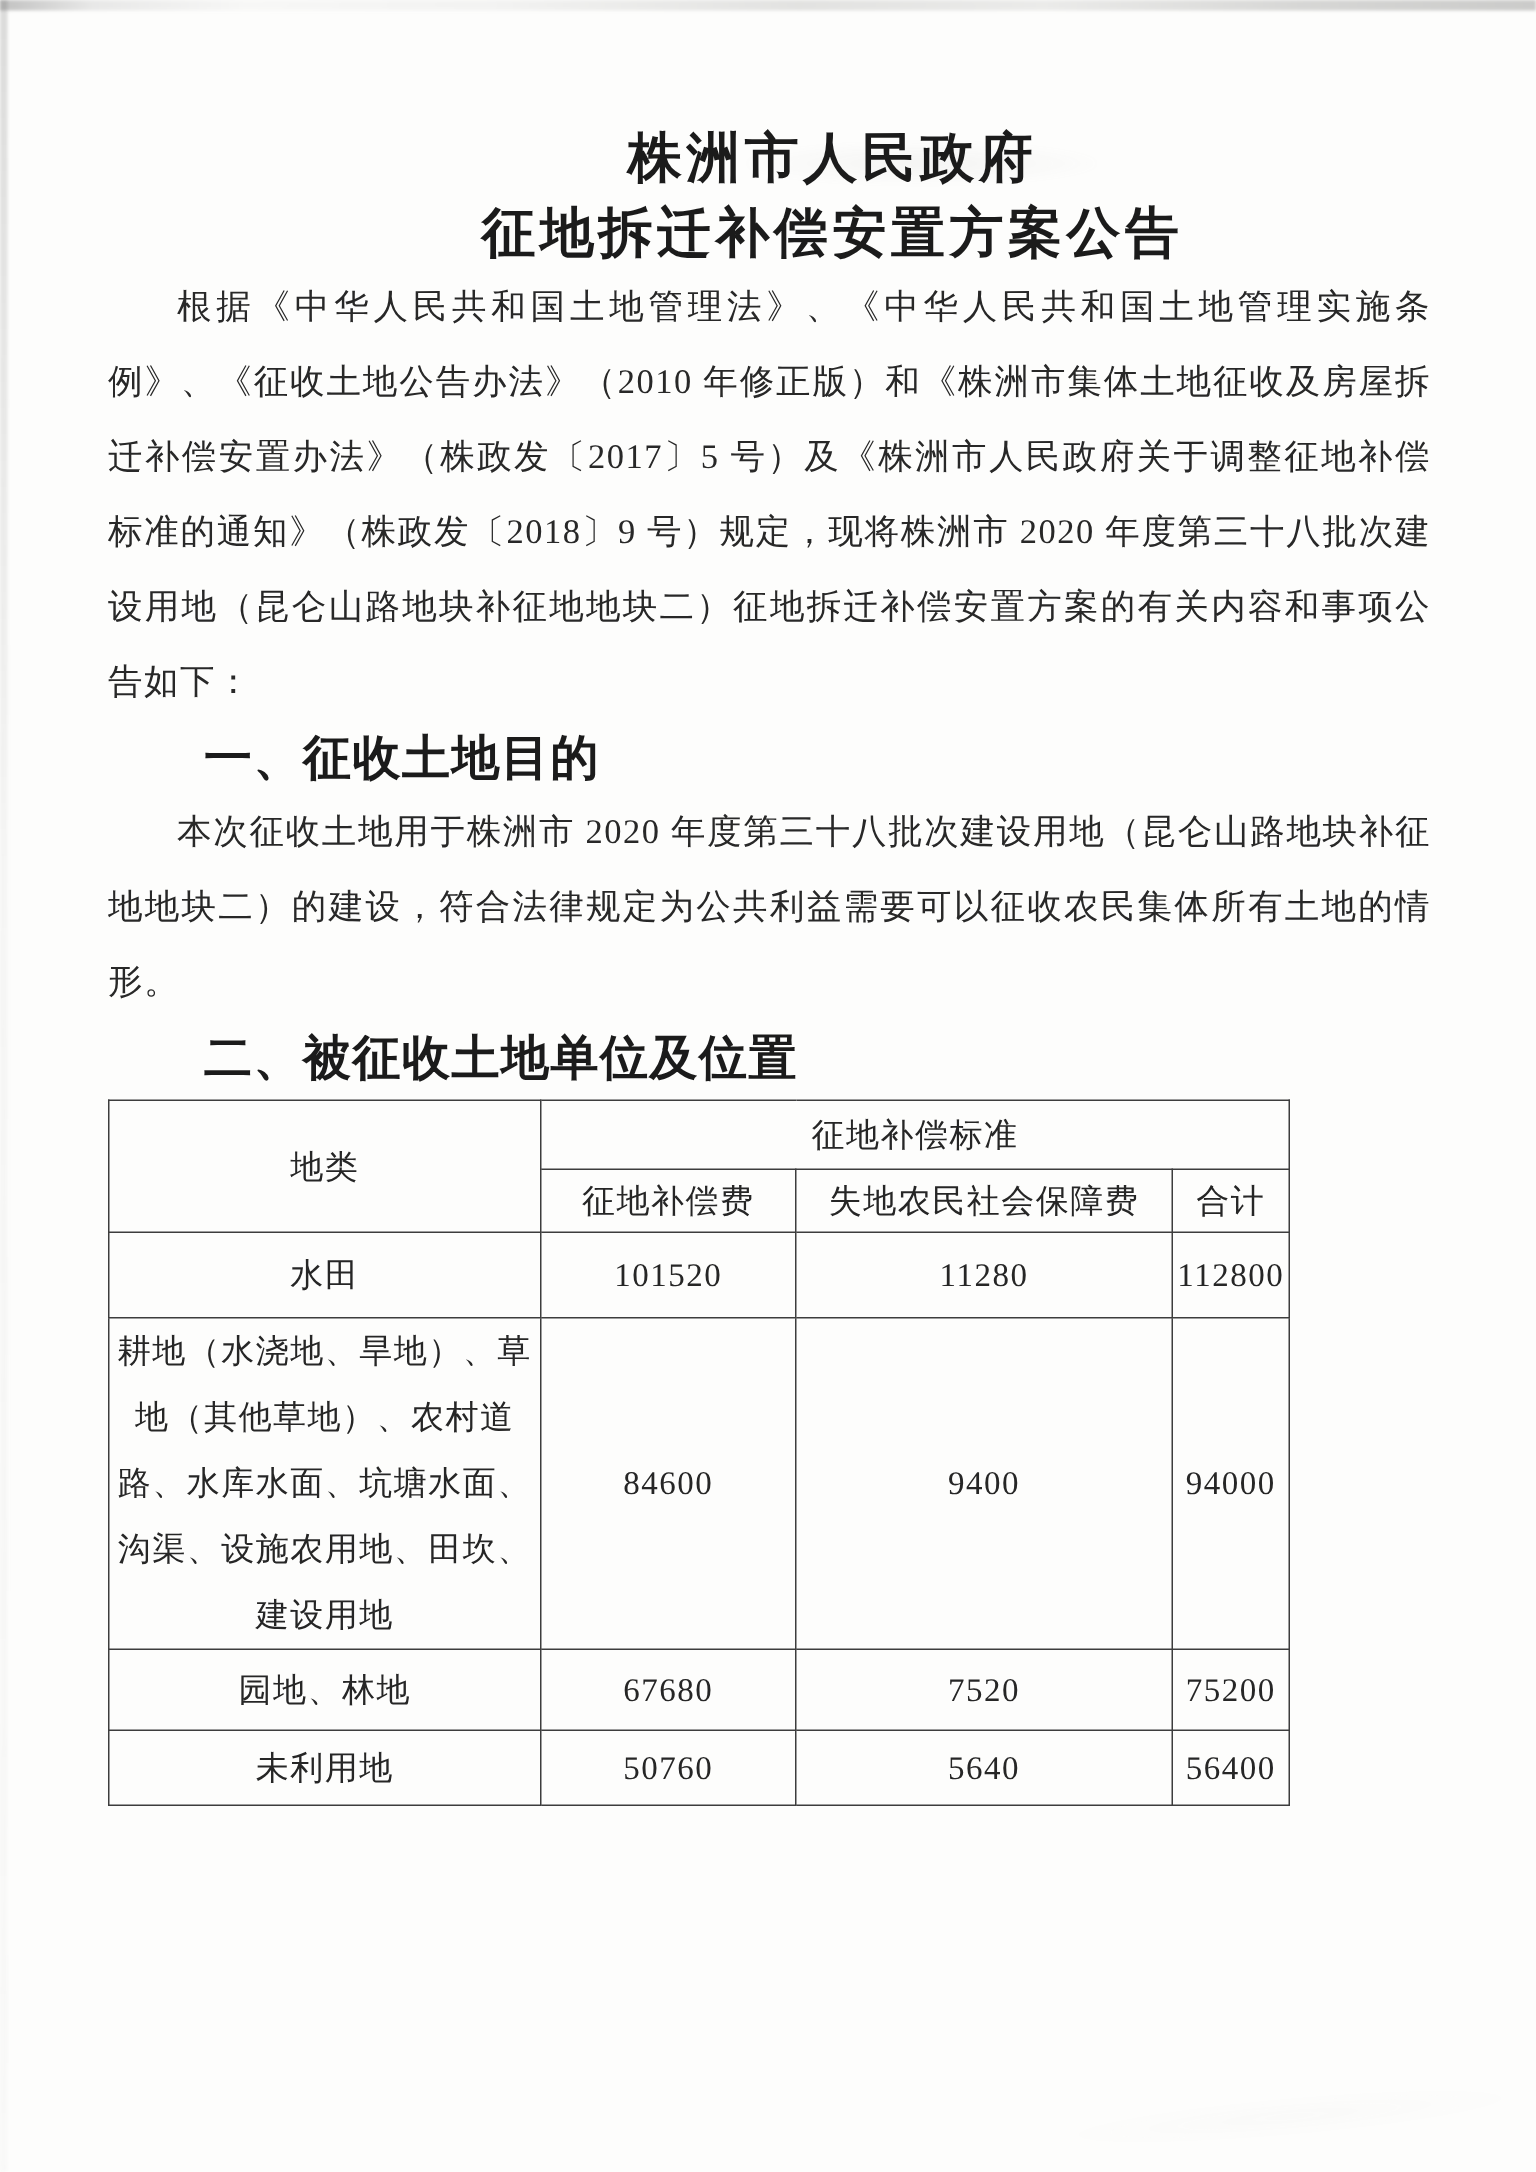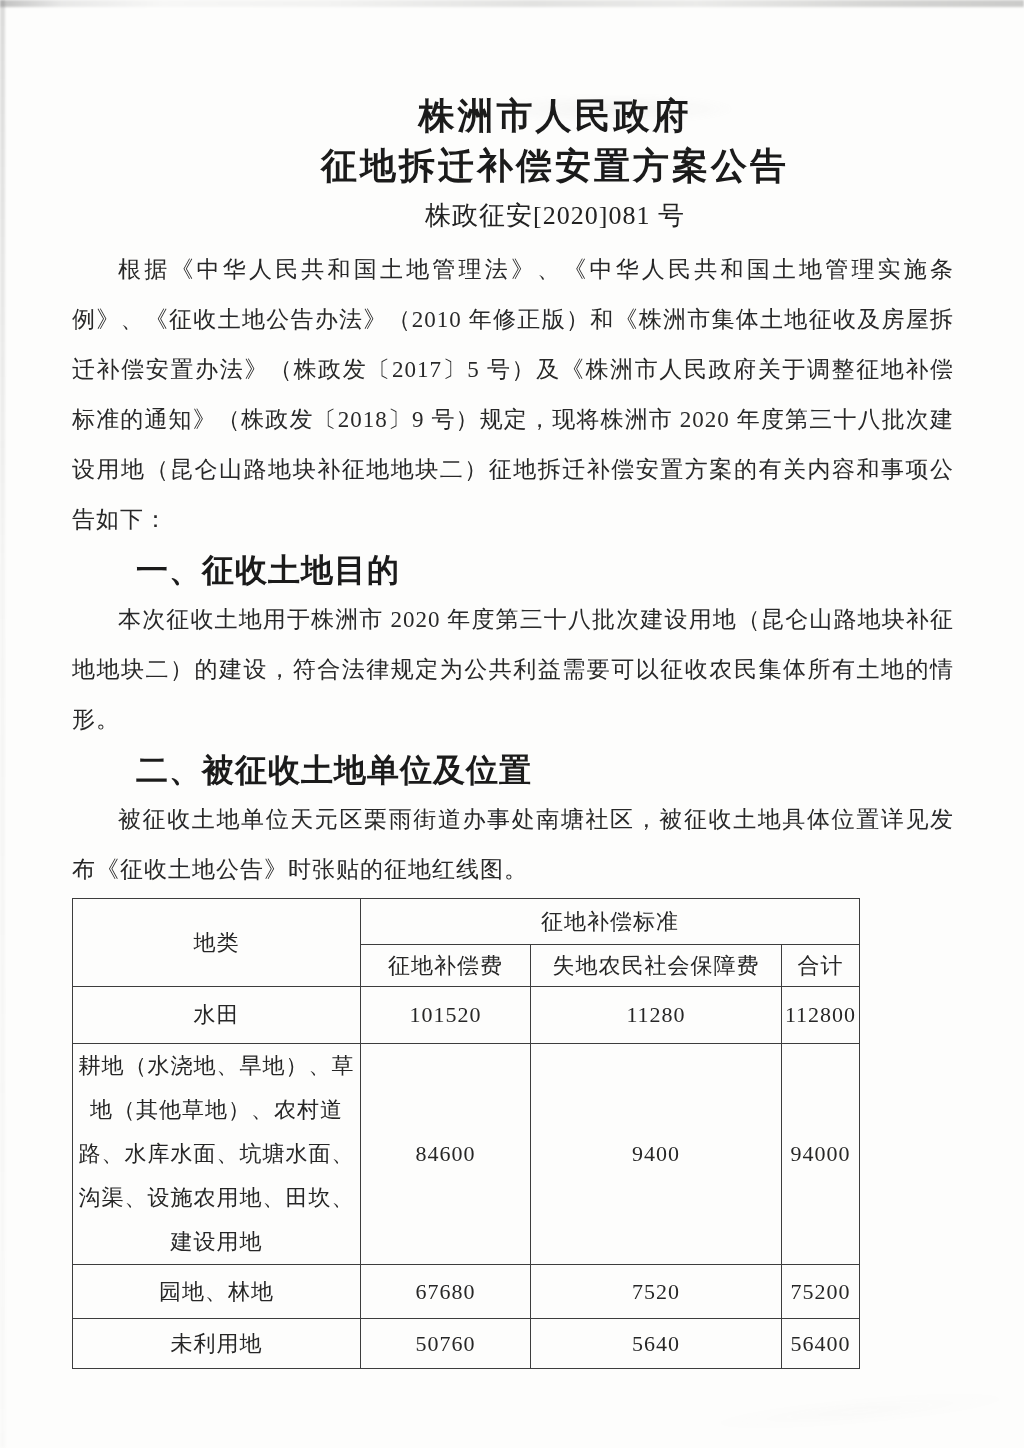--- a/index.html
+++ b/index.html
@@ -26,21 +26,21 @@
     position:absolute;left:497px;top:95px;width:235px;height:28px;
     background:radial-gradient(ellipse at center,rgba(110,110,110,.35),rgba(160,160,160,.12) 60%,transparent 75%);
     opacity:.18;filter:blur(2px);border-radius:10px;
   }
   .smudge-b1{
     position:absolute;left:690px;top:1398px;width:340px;height:26px;
     background:radial-gradient(ellipse at center,rgba(130,130,130,.4),transparent 70%);
     opacity:.07;filter:blur(3px);transform:rotate(-5deg);
   }
   .content{
-    position:absolute;left:72px;top:91px;width:882px;color:#262626;
+    position:absolute;left:72px;top:80px;width:882px;color:#262626;
   }
   .t1,.t2{
     margin:0;text-align:center;font-weight:700;color:#1b1b1b;
     font-size:36px;line-height:50px;letter-spacing:3px;
     transform:translateX(42px);
   }
   .docno{
     text-align:center;font-size:26px;line-height:46px;
     letter-spacing:1px;transform:translateX(42px);
     margin:2px 0 6px 0;color:#222;
@@ -84,29 +84,27 @@
 
   <div class="scan-top"></div>
   <div class="scan-left"></div>
   <div class="ghost"></div>
   <div class="smudge-b1"></div>
 
   <div class="content">
 
     <h1 class="t1">株洲市人民政府</h1>
     <h1 class="t2">征地拆迁补偿安置方案公告</h1>
-    <div class="docno">株政征安[2020]081 号</div>
 
     <p class="body-p">根据《中华人民共和国土地管理法》、《中华人民共和国土地管理实施条例》、《征收土地公告办法》（2010 年修正版）和《株洲市集体土地征收及房屋拆迁补偿安置办法》（株政发〔2017〕5 号）及《株洲市人民政府关于调整征地补偿标准的通知》（株政发〔2018〕9 号）规定，现将株洲市 2020 年度第三十八批次建设用地（昆仑山路地块补征地地块二）征地拆迁补偿安置方案的有关内容和事项公告如下：</p>
 
     <div class="sec-h">一、征收土地目的</div>
     <p class="body-p">本次征收土地用于株洲市 2020 年度第三十八批次建设用地（昆仑山路地块补征地地块二）的建设，符合法律规定为公共利益需要可以征收农民集体所有土地的情形。</p>
 
     <div class="sec-h">二、被征收土地单位及位置</div>
-    <p class="body-p">被征收土地单位天元区栗雨街道办事处南塘社区，被征收土地具体位置详见发布《征收土地公告》时张贴的征地红线图。</p>
 
 
 
     <table class="comp">
       <colgroup>
         <col style="width:288px">
         <col style="width:170px">
         <col style="width:251px">
         <col style="width:78px">
       </colgroup>

